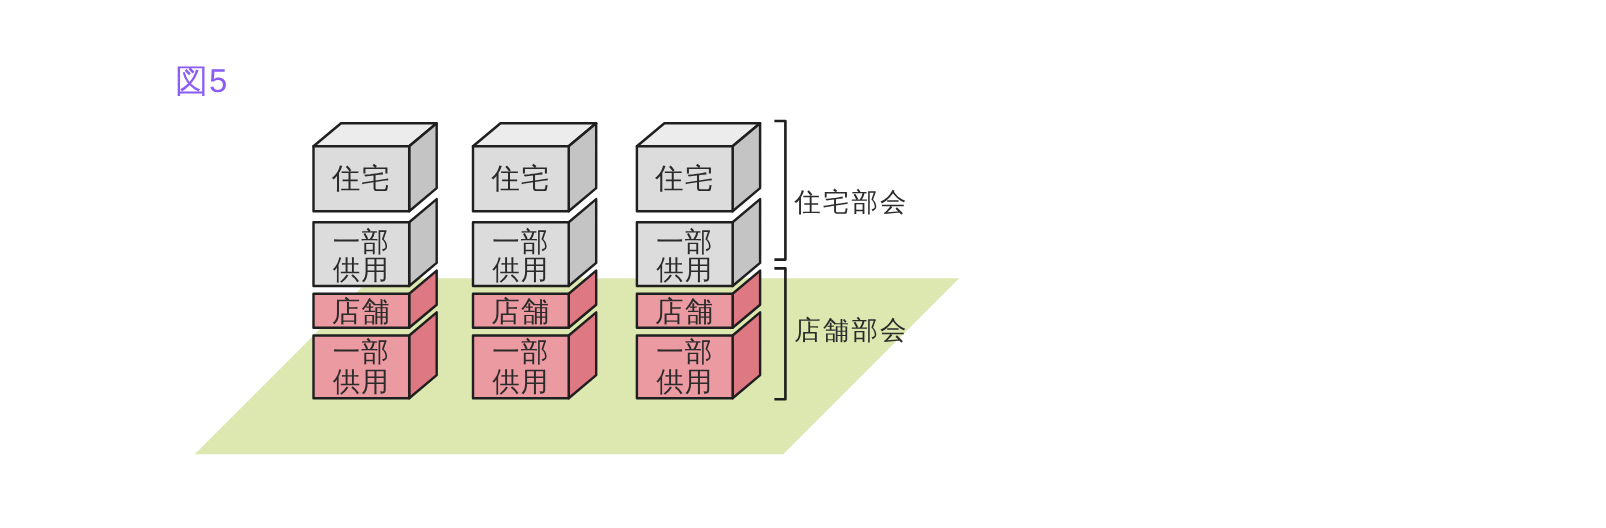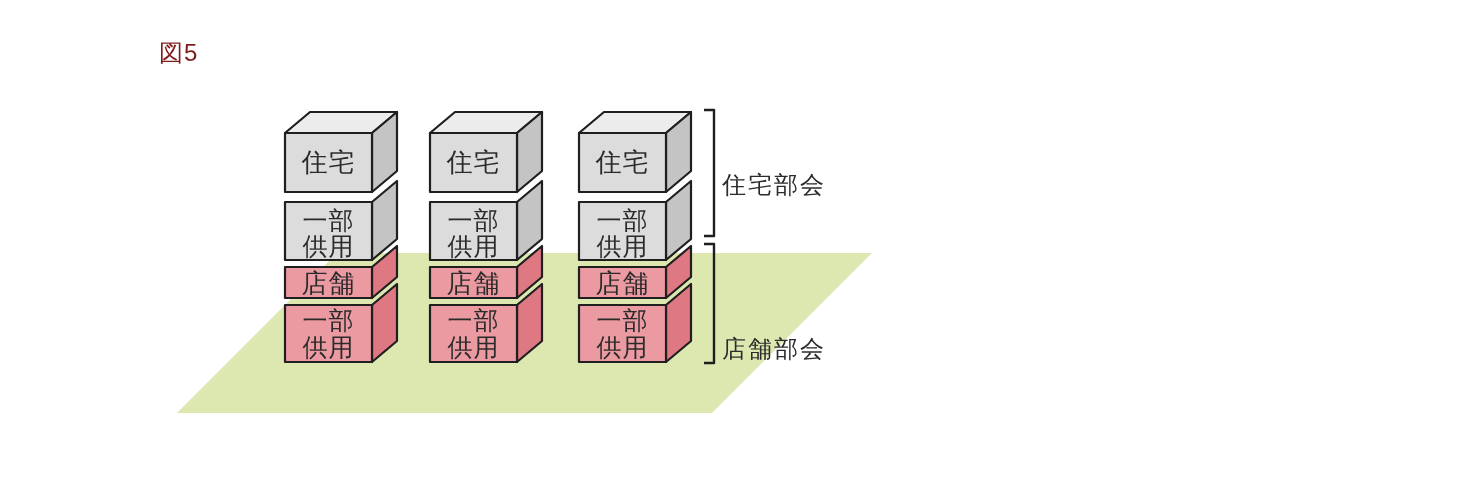--- a/index.html
+++ b/index.html
@@ -5,31 +5,31 @@
   html,body{margin:0;padding:0;background:#ffffff;}
   .canvas{
     position:relative;
     width:1460px;height:480px;
     background:#ffffff;
     font-family:"Liberation Sans","DejaVu Sans",sans-serif;
     overflow:hidden;
   }
   .canvas svg{position:absolute;left:0;top:0;}
   .figure-label{
-    position:absolute;left:159px;top:40px;
-    font-size:24px;line-height:1.1;letter-spacing:1px;
-    color:#7f1d1d;white-space:nowrap;
+    position:absolute;left:159px;top:58px;
+    font-size:30px;line-height:1.1;letter-spacing:1px;
+    color:#8b5cf6;white-space:nowrap;
   }
   .bracket-label{
     position:absolute;left:722px;
     font-size:24px;line-height:1.2;letter-spacing:2px;
     color:#2b2b2b;white-space:nowrap;
   }
   .bracket-label.housing{top:171px;}
-  .bracket-label.store{top:287px;margin-top:48px;}
+  .bracket-label.store{top:287px;}
   .box-text{font-size:25px;letter-spacing:1px;}
   .box-text-lg{font-size:26px;letter-spacing:1px;}
   text{text-anchor:middle;dominant-baseline:central;}
 </style>
 </head>
 <body>
 
 <div class="canvas">
 
   <div class="figure-label">図5</div>

